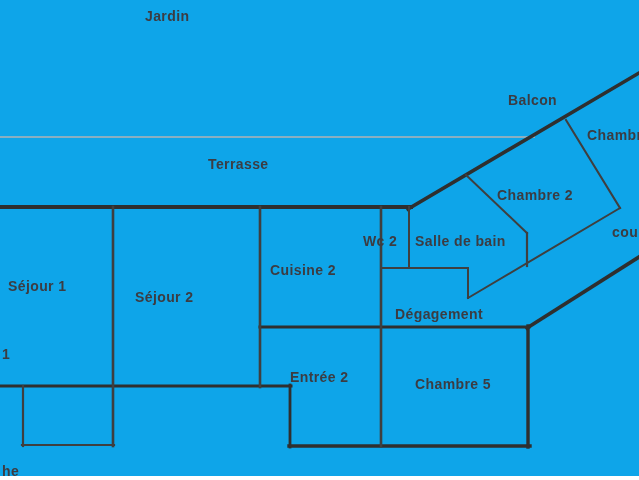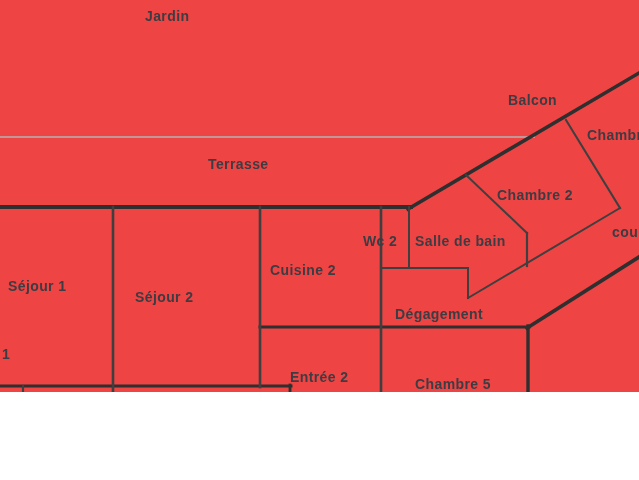--- a/index.html
+++ b/index.html
@@ -4,22 +4,22 @@
 <style>
   html, body {
     margin: 0;
     padding: 0;
     background: #ffffff;
     font-family: "Liberation Sans", sans-serif;
   }
   .plan-canvas {
     position: relative;
     width: 639px;
-    height: 392px;
-    background: #ef4444;
+    height: 476px;
+    background: #0ea5e9;
     overflow: hidden;
   }
   svg { display: block; }
   .wall        { stroke: #2f2f2f; stroke-linecap: square; fill: none; }
   .wall-int    { stroke: #3f3f3f; stroke-linecap: square; fill: none; }
   .line-faint  { stroke: #b3b3b3; stroke-linecap: butt; fill: none; }
   .lbl {
     font-family: "Liberation Sans", sans-serif;
     font-size: 14px;
     font-weight: 600;

